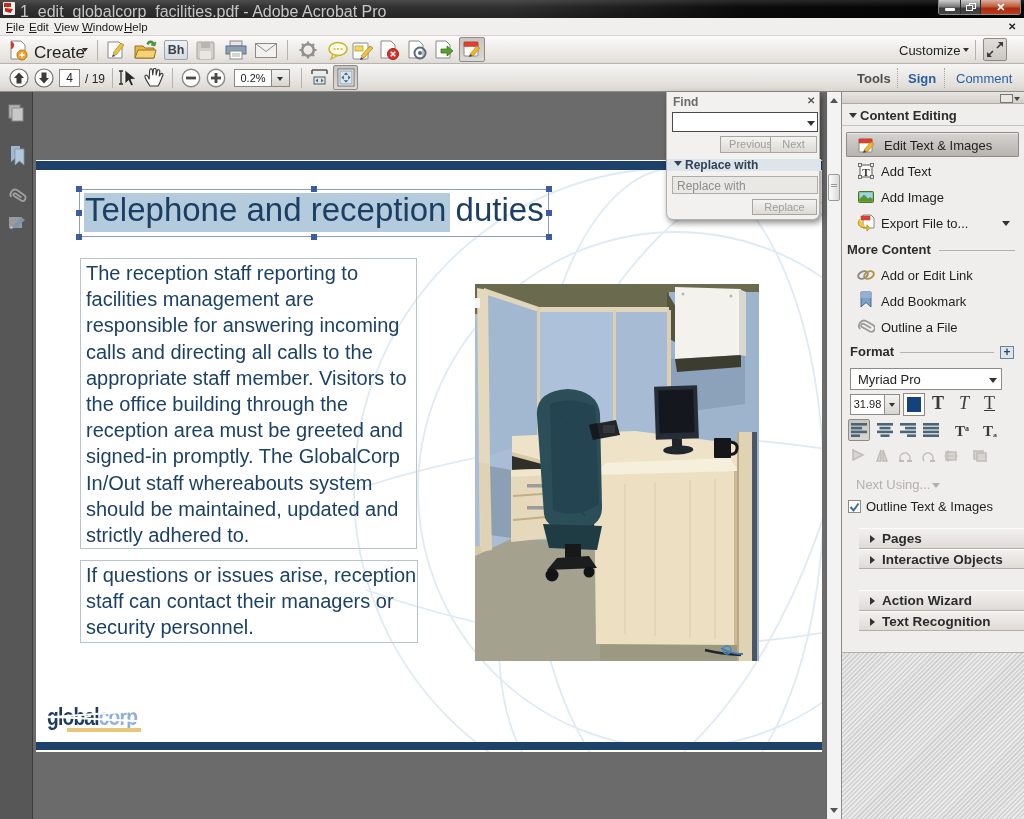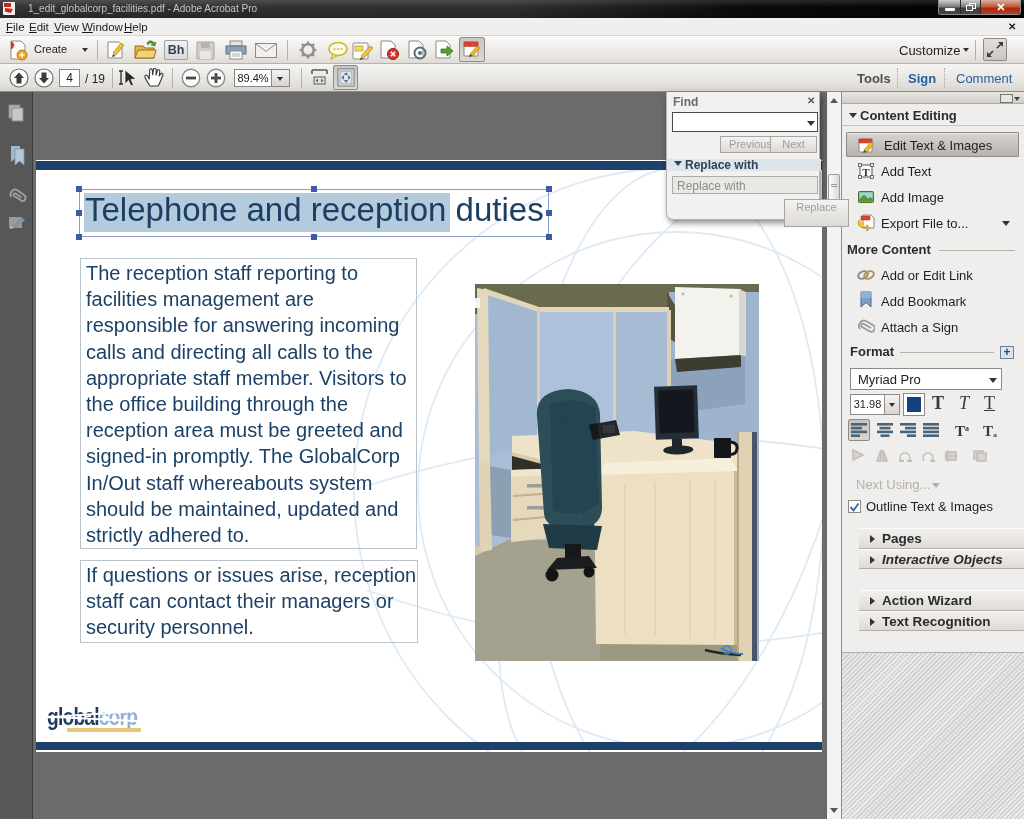--- a/index.html
+++ b/index.html
@@ -9,21 +9,21 @@
 </style>
 </head>
 <body>
 
 <div class="abs" id="titlebar" style="left:0;top:0;width:1024px;height:18px;background:linear-gradient(90deg,#343434 0%,#303030 50%,#0c0c0c 72%,#000 100%);">
   <div class="abs" style="left:0;top:0;width:1024px;height:18px;background:linear-gradient(180deg,rgba(255,255,255,0.13),rgba(255,255,255,0) 40%,rgba(0,0,0,0.25));"></div>
   <div class="abs" style="left:3px;top:2px;width:12px;height:13px;background:#f2f0ee;border-radius:1px;">
     <div class="abs" style="left:1px;top:1px;width:7px;height:4px;background:#c5281c;"></div>
     <div class="abs" style="left:2px;top:6px;width:8px;height:5px;background:#c5281c;clip-path:polygon(0 0,100% 20%,70% 100%,0 70%);"></div>
   </div>
-  <div class="abs" style="left:20px;top:3px;font-size:10px;color:#c6c6c6;white-space:nowrap;margin-left:8px;">1_edit_globalcorp_facilities.pdf - Adobe Acrobat Pro</div>
+  <div class="abs" style="left:20px;top:3px;font-size:16px;color:#c6c6c6;white-space:nowrap;">1_edit_globalcorp_facilities.pdf - Adobe Acrobat Pro</div>
   <div class="abs" style="left:938px;top:0;width:83px;height:15px;border:1px solid #8a8a8a;border-top:none;border-radius:0 0 3px 3px;overflow:hidden;display:flex;">
     <div style="width:22px;height:15px;background:linear-gradient(180deg,#cfcfcf,#7a7a7a 45%,#3a3a3a 55%,#484848);border-right:1px solid #2a2a2a;position:relative;">
       <div class="abs" style="left:6px;top:8px;width:10px;height:3px;background:#fff;border-radius:1px;"></div>
     </div>
     <div style="width:21px;height:15px;background:linear-gradient(180deg,#cfcfcf,#7a7a7a 45%,#3a3a3a 55%,#484848);border-right:1px solid #2a2a2a;position:relative;">
       <div class="abs" style="left:8px;top:3px;width:7px;height:6px;border:1px solid #fff;background:transparent;"></div>
       <div class="abs" style="left:5px;top:5px;width:7px;height:6px;border:1px solid #fff;background:rgba(90,90,90,0.9);"></div>
     </div>
     <div style="width:39px;height:15px;background:linear-gradient(180deg,#d8b0a4,#c05a38 45%,#a82a10 55%,#c23f1e);position:relative;">
       <div class="abs" style="left:0;right:0;top:1px;text-align:center;color:#fff;font-size:11px;font-weight:bold;line-height:13px;">✕</div>
@@ -40,21 +40,21 @@
   <span class="abs" style="left:1008px;top:3px;font-size:10px;font-weight:bold;color:#222;">✕</span>
 </div>
 
 <div class="abs" id="toolbar1" style="left:0;top:36px;width:1024px;height:28px;background:linear-gradient(180deg,#fbfaf9,#e7e4e0 80%,#dedad6);border-bottom:1px solid #b7b4b0;">
   <svg class="abs" style="left:7px;top:3px;" width="22" height="22" viewBox="0 0 22 22">
     <path d="M 4 2 h 10 l 4 4 v 14 h -14 Z" fill="#fdfdfb" stroke="#8a8a8a"></path>
     <path d="M 4 2 q 6 3 1 8 l -1 0 Z" fill="#d8342a"></path>
     <circle cx="15" cy="16" r="5" fill="#f0a32a" stroke="#b67d12"></circle>
     <path d="M 15 13.5 v 5 M 12.5 16 h 5" stroke="#fff" stroke-width="1.5"></path>
   </svg>
-  <div class="abs" style="left:34px;top:7px;font-size:11px;color:#222;">Create</div>
+  <div class="abs" style="left:34px;top:7px;font-size:17px;color:#222;">Create</div>
   <div class="abs" style="left:82px;top:12px;width:0;height:0;border-left:3.5px solid transparent;border-right:3.5px solid transparent;border-top:4.5px solid #333;"></div>
   <div class="abs" style="left:97px;top:4px;width:1px;height:20px;background:#b5b2ae;"></div>
   <svg class="abs" style="left:105px;top:3px;" width="23" height="22" viewBox="0 0 23 22">
     <path d="M 3 3 h 11 l 3 3 v 13 h -14 Z" fill="#fdfdfb" stroke="#8a8a8a"></path>
     <path d="M 8 14 L 16 4 L 19 6 L 11 16 Z" fill="#f0c040" stroke="#a8820e" stroke-width="0.7"></path>
     <path d="M 7 18 l 3.5 -1 l -2.5 -2 Z" fill="#444"></path>
   </svg>
   <svg class="abs" style="left:133px;top:3px;" width="24" height="22" viewBox="0 0 24 22">
     <path d="M 2 7 h 8 l 2 2 h 9 v 10 h -19 Z" fill="#e8b74a" stroke="#9a7210"></path>
     <path d="M 2 19 l 3 -8 h 18 l -2 8 Z" fill="#f5d27a" stroke="#9a7210"></path>
@@ -152,21 +152,21 @@
   <div class="abs" style="left:172px;top:4px;width:1px;height:20px;background:#b5b2ae;"></div>
   <svg class="abs" style="left:181px;top:4px;" width="20" height="20" viewBox="0 0 20 20">
     <circle cx="10" cy="10" r="8.7" fill="#fdfdfb" stroke="#8a8a8a" stroke-width="1.4"></circle>
     <rect x="5" y="8.6" width="10" height="2.8" fill="#4a4a4a"></rect>
   </svg>
   <svg class="abs" style="left:206px;top:4px;" width="20" height="20" viewBox="0 0 20 20">
     <circle cx="10" cy="10" r="8.7" fill="#fdfdfb" stroke="#8a8a8a" stroke-width="1.4"></circle>
     <rect x="5" y="8.6" width="10" height="2.8" fill="#4a4a4a"></rect>
     <rect x="8.6" y="5" width="2.8" height="10" fill="#4a4a4a"></rect>
   </svg>
-  <div class="abs" style="left:234px;top:5px;width:38px;height:18px;background:#fff;border:1px solid #8a8784;font-size:11px;color:#222;text-align:center;line-height:16px;">89.4%</div>
+  <div class="abs" style="left:234px;top:5px;width:38px;height:18px;background:#fff;border:1px solid #8a8784;font-size:11px;color:#222;text-align:center;line-height:16px;">0.2%</div>
   <div class="abs" style="left:272px;top:5px;width:18px;height:18px;background:linear-gradient(180deg,#f4f3f1,#d8d5d1);border:1px solid #8a8784;border-left:none;">
     <div class="abs" style="left:5px;top:7px;width:0;height:0;border-left:3.5px solid transparent;border-right:3.5px solid transparent;border-top:4.5px solid #333;"></div>
   </div>
   <div class="abs" style="left:301px;top:4px;width:1px;height:20px;background:#b5b2ae;"></div>
   <svg class="abs" style="left:309px;top:4px;" width="21" height="20" viewBox="0 0 21 20">
     <path d="M 3 2 h 15 M 3 2 v 4 M 18 2 v 4" stroke="#5a5a5a" stroke-width="1.6" fill="none"></path>
     <rect x="5" y="9" width="11" height="7" fill="#dce4ec" stroke="#5a5a5a"></rect>
     <path d="M 6.5 12.5 l 2.5 -2 v 4 Z M 14.5 12.5 l -2.5 -2 v 4 Z" fill="#4a6478"></path>
   </svg>
   <div class="abs" style="left:333px;top:1px;width:25px;height:25px;background:linear-gradient(180deg,#c9c6c2,#dcd9d5);border:1px solid #8e8b87;border-radius:2px;"></div>
@@ -391,21 +391,21 @@
 
     <svg class="abs" style="left:17px;top:199px;" width="16" height="17" viewBox="0 0 16 17">
       <path d="M 2 1 h 10 v 15 l -5 -4.5 l -5 4.5 Z" fill="#7e9fc8" stroke="#48688e"></path>
       <path d="M 2 1 h 10 v 6 h -10 Z" fill="#92b0d4" stroke="none"></path>
     </svg>
     <div class="abs" style="left:39px;top:202px;">Add Bookmark</div>
 
     <svg class="abs" style="left:15px;top:225px;" width="18" height="18" viewBox="0 0 18 18">
       <path d="M 3 12 c -3 -4 1 -10 6 -8 l 7 4 c 4 2.5 1 8 -3 6.5 l -8 -4.5 c -2 -1.2 0 -4.2 2 -3 l 7 4" fill="none" stroke="#9a9a9a" stroke-width="1.8"></path>
     </svg>
-    <div class="abs" style="left:39px;top:228px;">Attach a Sign</div>
+    <div class="abs" style="left:39px;top:228px;">Outline a File</div>
 
     <div class="abs" style="left:8px;top:252px;font-weight:bold;color:#2b2b2b;">Format</div>
     <div class="abs" style="left:58px;top:260px;width:94px;height:1px;background:#b5b2ae;"></div>
     <div class="abs" style="left:158px;top:254px;width:14px;height:13px;background:#dce4ec;border:1px solid #6a8094;color:#2a4a6a;font-size:12px;font-weight:bold;text-align:center;line-height:11px;">+</div>
 
     <div class="abs" style="left:8px;top:276px;width:152px;height:22px;background:#fff;border:1px solid #8e8b87;">
       <div class="abs" style="left:7px;top:3px;color:#222;">Myriad Pro</div>
       <div class="abs" style="left:138px;top:9px;width:0;height:0;border-left:4px solid transparent;border-right:4px solid transparent;border-top:5px solid #333;"></div>
     </div>
 
@@ -488,21 +488,21 @@
     </div>
     <div class="abs" style="left:24px;top:407px;">Outline Text &amp; Images</div>
 
     <div id="sections" class="abs" style="left:17px;top:436px;width:183px;height:100px;">
         <div class="abs" style="left:0;top:0.0px;width:183px;height:20.7px;background:linear-gradient(180deg,#f2f0ee,#dedbd7);border-bottom:1px solid #b2afab;border-top:1px solid #fcfbfa;">
       <div class="abs" style="left:11px;top:6px;width:0;height:0;border-top:4px solid transparent;border-bottom:4px solid transparent;border-left:5px solid #333;"></div>
       <div class="abs" style="left:23px;top:2px;font-weight:bold;font-size:13.5px;color:#2b2b2b;">Pages</div>
     </div>
 <div class="abs" style="left:0;top:20.7px;width:183px;height:20.7px;background:linear-gradient(180deg,#f2f0ee,#dedbd7);border-bottom:1px solid #b2afab;border-top:1px solid #fcfbfa;">
       <div class="abs" style="left:11px;top:6px;width:0;height:0;border-top:4px solid transparent;border-bottom:4px solid transparent;border-left:5px solid #333;"></div>
-      <div class="abs" style="left:23px;top:2px;font-weight:bold;font-size:13.5px;color:#2b2b2b;font-style:italic;">Interactive Objects</div>
+      <div class="abs" style="left:23px;top:2px;font-weight:bold;font-size:13.5px;color:#2b2b2b;">Interactive Objects</div>
     </div>
 <div class="abs" style="left:0;top:82.8px;width:183px;height:20.7px;background:linear-gradient(180deg,#f2f0ee,#dedbd7);border-bottom:1px solid #b2afab;border-top:1px solid #fcfbfa;">
       <div class="abs" style="left:11px;top:6px;width:0;height:0;border-top:4px solid transparent;border-bottom:4px solid transparent;border-left:5px solid #333;"></div>
       <div class="abs" style="left:23px;top:2px;font-weight:bold;font-size:13.5px;color:#2b2b2b;">Text Recognition</div>
     </div>
 <div class="abs" style="left:0;top:62.1px;width:183px;height:20.7px;background:linear-gradient(180deg,#f2f0ee,#dedbd7);border-bottom:1px solid #b2afab;border-top:1px solid #fcfbfa;">
       <div class="abs" style="left:11px;top:6px;width:0;height:0;border-top:4px solid transparent;border-bottom:4px solid transparent;border-left:5px solid #333;"></div>
       <div class="abs" style="left:23px;top:2px;font-weight:bold;font-size:13.5px;color:#2b2b2b;">Action Wizard</div>
     </div>
       </div>
@@ -515,15 +515,15 @@
     <div class="abs" style="left:140px;top:3px;font-size:10px;font-weight:bold;color:#555;">✕</div>
     <div class="abs" style="left:5px;top:20px;width:146px;height:20px;background:#fff;border:1px solid #4a4a4a;">
       <div class="abs" style="left:134px;top:8px;width:0;height:0;border-left:4px solid transparent;border-right:4px solid transparent;border-top:5px solid #333;"></div>
     </div>
     <div class="abs" style="left:53px;top:44px;width:61px;height:17px;background:linear-gradient(180deg,#f4f3f1,#dddad6);border:1px solid #a8a5a1;font-size:11px;color:#9e9e9e;text-align:center;line-height:15px;">Previous</div>
     <div class="abs" style="left:103px;top:44px;width:47px;height:17px;background:linear-gradient(180deg,#f4f3f1,#dddad6);border:1px solid #a8a5a1;font-size:11px;color:#9e9e9e;text-align:center;line-height:15px;">Next</div>
     <div class="abs" style="left:0;top:67px;width:154px;height:12px;background:#dde4ea;"></div>
     <div class="abs" style="left:7px;top:69px;width:0;height:0;border-left:4px solid transparent;border-right:4px solid transparent;border-top:5px solid #2f4257;"></div>
     <div class="abs" style="left:18px;top:66px;font-size:12px;font-weight:bold;color:#2f4257;">Replace with</div>
     <div class="abs" style="left:5px;top:84px;width:146px;height:18px;background:#e9e8e5;border:1px solid #b0ada9;font-size:12px;color:#8d8d8d;padding:2px 0 0 4px;">Replace with</div>
-    <div class="abs" style="left:85px;top:107px;width:65px;height:28px;background:linear-gradient(180deg,#f4f3f1,#dddad6);border:1px solid #a8a5a1;font-size:11px;color:#9e9e9e;text-align:center;line-height:14px;margin-left:32px;">Replace</div>
+    <div class="abs" style="left:85px;top:107px;width:65px;height:16px;background:linear-gradient(180deg,#f4f3f1,#dddad6);border:1px solid #a8a5a1;font-size:11px;color:#9e9e9e;text-align:center;line-height:14px;">Replace</div>
   </div>
 </div>
 
 </body></html>

